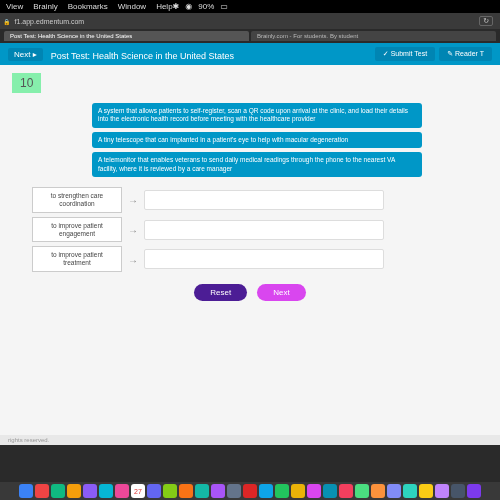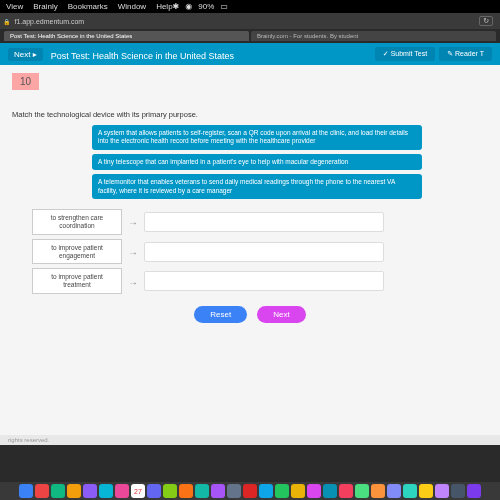--- a/index.html
+++ b/index.html
@@ -12,31 +12,31 @@
     .lock { font-size: 6px; }
     .refresh-box { margin-left: auto; margin-right: 4px; border: 1px solid #666; border-radius: 2px; padding: 0 3px; font-size: 7px; }
     .tabs-row { background: #2a2a2a; display: flex; padding: 2px 4px; gap: 2px; font-size: 6px; color: #bbb; }
     .tab { background: #444; padding: 2px 6px; border-radius: 2px 2px 0 0; flex: 1; white-space: nowrap; overflow: hidden; }
     .tab.active { background: #555; color: #fff; }
     .toolbar { background: #0097c7; color: #fff; display: flex; align-items: flex-end; padding: 4px 8px; font-size: 8px; }
     .nav-btn { background: #0085b3; padding: 2px 6px; border-radius: 2px; margin-right: 8px; }
     .toolbar-title { flex: 1; font-size: 9px; }
     .tool-action { background: #0085b3; padding: 3px 8px; border-radius: 2px; margin-left: 4px; font-size: 7px; }
     .content { background: #f5f5f5; padding: 8px 12px; height: 370px; overflow: hidden; }
-    .qnum { background: #fca5a5; display: inline-block; padding: 3px 8px; font-size: 10px; color: #555; margin-bottom: 20px; }
+    .qnum { background: #86efac; display: inline-block; padding: 3px 8px; font-size: 12px; color: #555; margin-bottom: 4px; }
     .instr { font-size: 7.5px; color: #333; margin-bottom: 6px; }
     .tiles { margin: 6px 0 10px 80px; }
     .tile { background: #0097c7; color: #fff; padding: 4px 6px; border-radius: 3px; margin-bottom: 4px; font-size: 6.5px; line-height: 1.3; max-width: 330px; }
     .pair-row { display: flex; align-items: center; margin: 4px 0 4px 20px; }
     .label-box { background: #fff; border: 1px solid #ccc; padding: 4px 6px; width: 90px; text-align: center; font-size: 6.5px; color: #444; line-height: 1.2; }
     .arrow { margin: 0 6px; color: #888; font-size: 10px; }
     .drop-box { background: #fff; border: 1px solid #ddd; width: 240px; height: 20px; border-radius: 2px; }
     .btns { text-align: center; margin-top: 12px; }
     .btn { display: inline-block; padding: 4px 16px; border-radius: 12px; font-size: 8px; margin: 0 4px; color: #fff; }
-    .btn-reset { background: #3b82f6; }
+    .btn-reset { background: #4c1d95; }
     .btn-next { background: #d946ef; }
     .footer { color: #999; font-size: 6px; padding: 2px 8px; background: #e8e8e8; }
     .dock { position: absolute; bottom: 0; left: 0; right: 0; background: rgba(60,60,60,0.85); padding: 2px 4px; display: flex; justify-content: center; gap: 2px; }
     .dock-icon { width: 14px; height: 14px; border-radius: 3px; display: flex; align-items: center; justify-content: center; font-size: 7px; color: #fff; }
   </style>
 </head>
 <body>
 
 <div class="menubar">
   <div class="menubar-left">
@@ -69,21 +69,20 @@
 
 <div class="toolbar">
   <div class="nav-btn">Next ▸</div>
   <div class="toolbar-title">Post Test: Health Science in the United States</div>
   <div class="tool-action">✓ Submit Test</div>
   <div class="tool-action">✎ Reader T</div>
 </div>
 
 <div class="content">
   <div class="qnum">10</div>
-  <div class="instr">Match the technological device with its primary purpose.</div>
 
   <div class="tiles">
     <div class="tile">A system that allows patients to self-register, scan a QR code upon arrival at the clinic, and load their details into the electronic health record before meeting with the healthcare provider</div>
     <div class="tile">A tiny telescope that can implanted in a patient's eye to help with macular degeneration</div>
     <div class="tile">A telemonitor that enables veterans to send daily medical readings through the phone to the nearest VA facility, where it is reviewed by a care manager</div>
   </div>
 
   <div class="pair-row">
     <div class="label-box">to strengthen care coordination</div>
     <div class="arrow">→</div>

